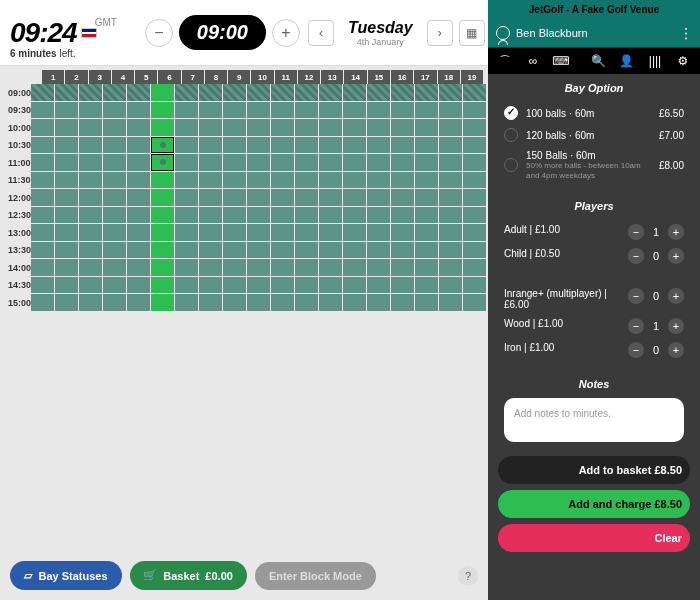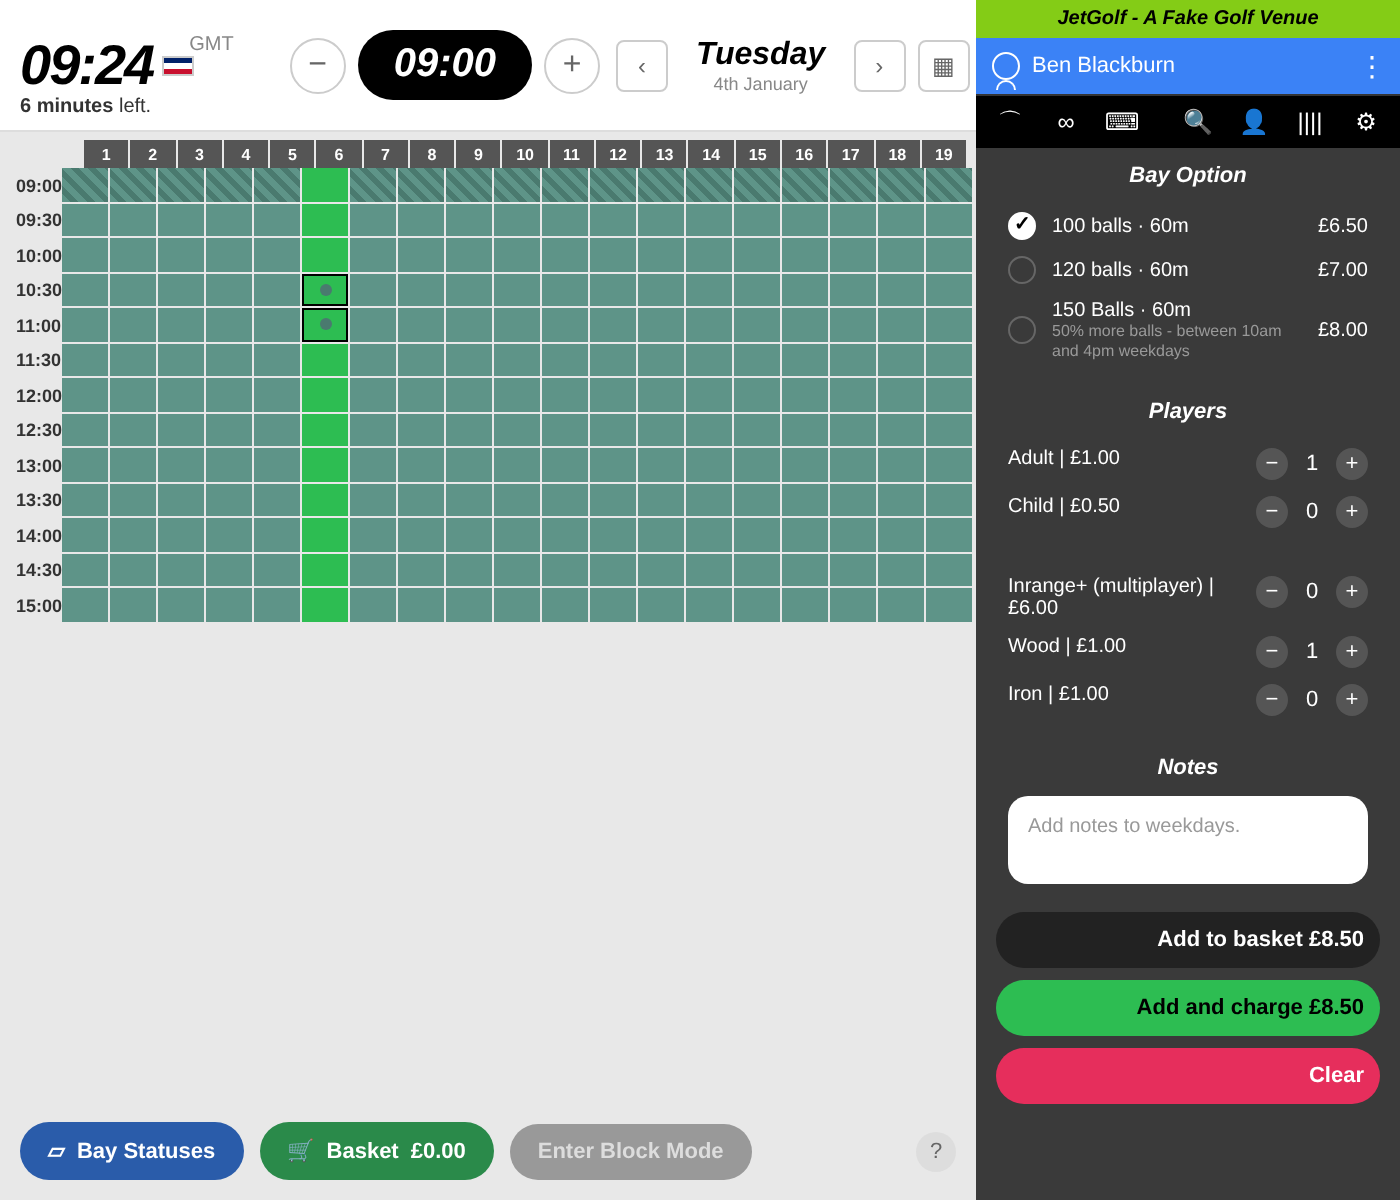--- a/index.html
+++ b/index.html
@@ -35,22 +35,22 @@
 .cell.slot{background:#2dbd52;position:relative;border:1px solid #000}
 .cell.slot::after{content:'';position:absolute;width:6px;height:6px;background:#4a7a6f;border-radius:50%;top:50%;left:50%;transform:translate(-50%,-50%)}
 .footer{position:absolute;bottom:0;left:0;right:0;padding:10px;display:flex;gap:8px;align-items:center}
 .pill-btn{padding:8px 14px;border-radius:20px;font-size:11px;font-weight:bold;display:flex;align-items:center;gap:6px;cursor:pointer;border:none}
 .pill-blue{background:#2a5caa;color:#fff}
 .pill-green{background:#2a8a4a;color:#fff}
 .pill-gray{background:#999;color:#ddd}
 .help{width:20px;height:20px;border-radius:50%;background:#ddd;color:#666;display:flex;align-items:center;justify-content:center;margin-left:auto;font-size:11px;cursor:pointer}
 
 .sidebar{width:212px;height:600px;float:left;background:#3a3a3a;color:#fff;overflow-y:auto;font-size:11px}
-.sb-top{background:#84cc16;color:#000;text-align:center;padding:4px;font-size:10px;font-weight:bold;font-style:italic}
-.sb-user{background:#3b82f6;padding:6px 8px;display:flex;align-items:center;gap:6px}
+.sb-top{background:#0f766e;color:#000;text-align:center;padding:4px;font-size:10px;font-weight:bold;}
+.sb-user{background:#0f766e;padding:6px 8px;display:flex;align-items:center;gap:6px}
 .sb-user-ico{width:14px;height:14px;border:1.5px solid #fff;border-radius:50%;position:relative}
 .sb-user-ico::after{content:'';position:absolute;width:8px;height:4px;border:1.5px solid #fff;border-bottom:none;border-radius:8px 8px 0 0;bottom:-6px;left:1px}
 .sb-dots{margin-left:auto;font-size:14px;letter-spacing:-1px}
 .sb-icons{background:#000;padding:6px 8px;display:flex;gap:10px;align-items:center;border-top:1px solid #333}
 .sb-ico{width:18px;height:14px;display:flex;align-items:center;justify-content:center;color:#fff;font-size:12px}
 .sb-section{padding:8px 16px}
 .sb-title{text-align:center;font-size:11px;font-weight:bold;margin-bottom:8px;font-style:italic}
 .opt-row{display:flex;align-items:center;padding:4px 0;gap:8px}
 .opt-radio{width:14px;height:14px;border-radius:50%;border:1.5px solid #666;flex-shrink:0}
 .opt-radio.on{background:#fff;border-color:#fff;position:relative}
@@ -526,21 +526,21 @@
         <div class="qty-btn">−</div>
         <div class="qty-val">0</div>
         <div class="qty-btn">+</div>
       </div>
         </div>
       </div>
   </div>
 
   <div class="sb-section">
     <div class="sb-title">Notes</div>
-    <div class="notes-box"><span style="color:#999">Add notes to weekdays.</span></div>
+    <div class="notes-box"><span style="color:#999">Add notes to minutes.</span></div>
   </div>
 
   <div class="sb-actions">
     <button class="act-btn act-dark"><span>Add to basket </span><b>£8.50</b></button>
     <button class="act-btn act-green"><span>Add and charge </span><b>£8.50</b></button>
     <button class="act-btn act-red">Clear</button>
   </div>
 </div>
 
 </body></html>

